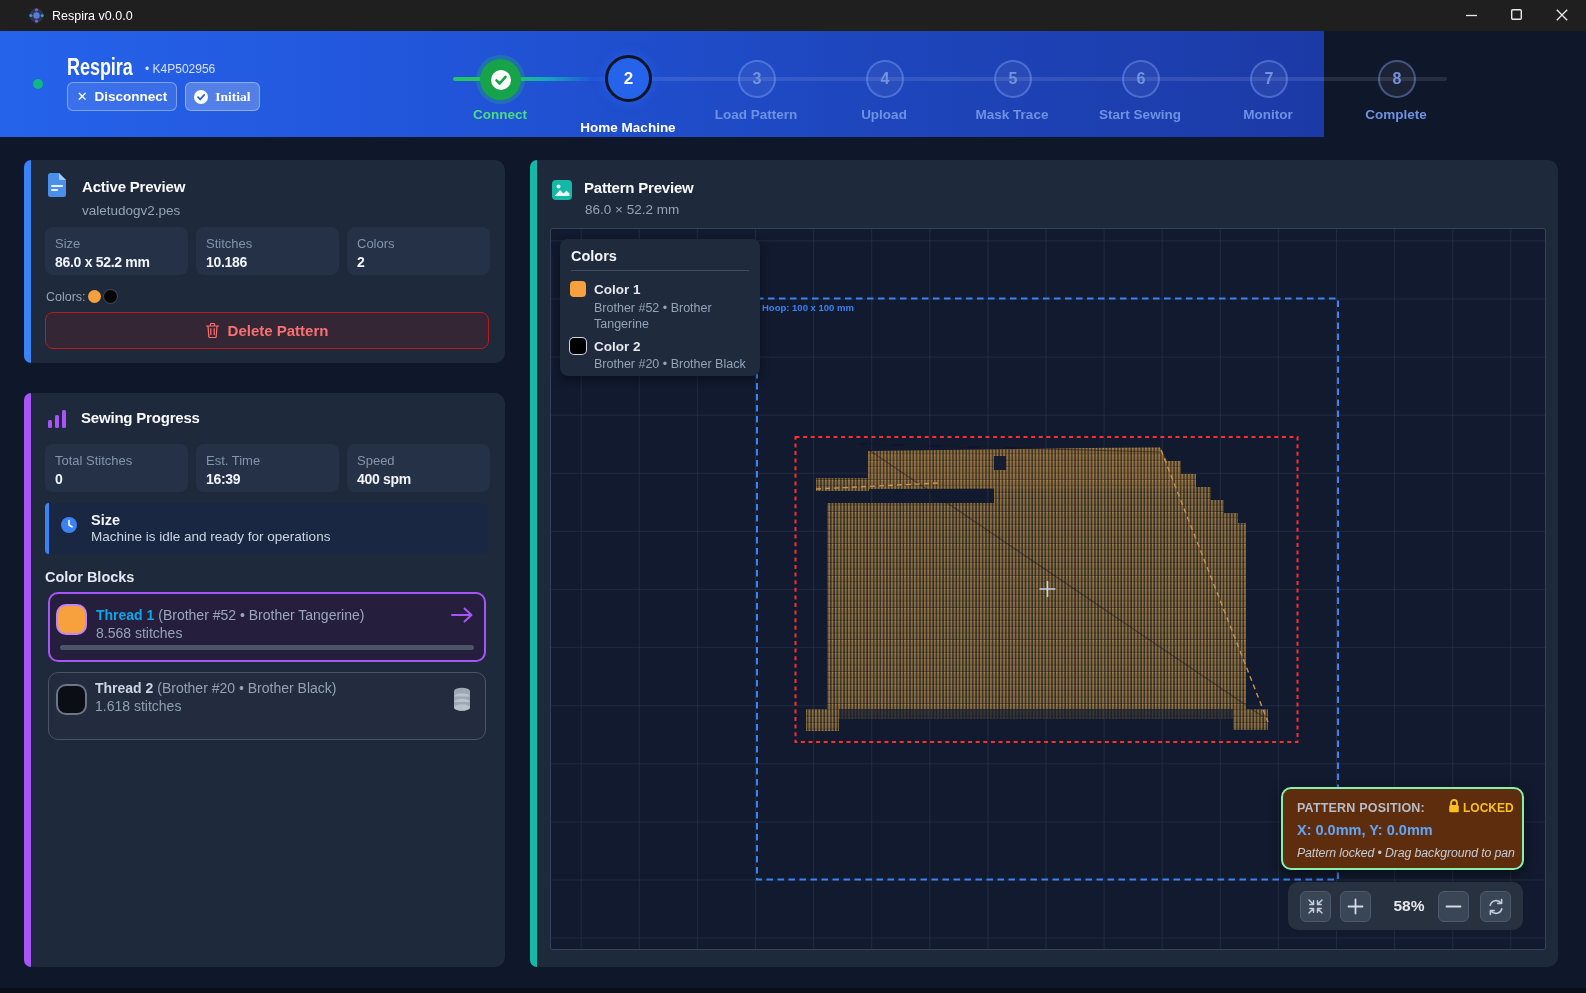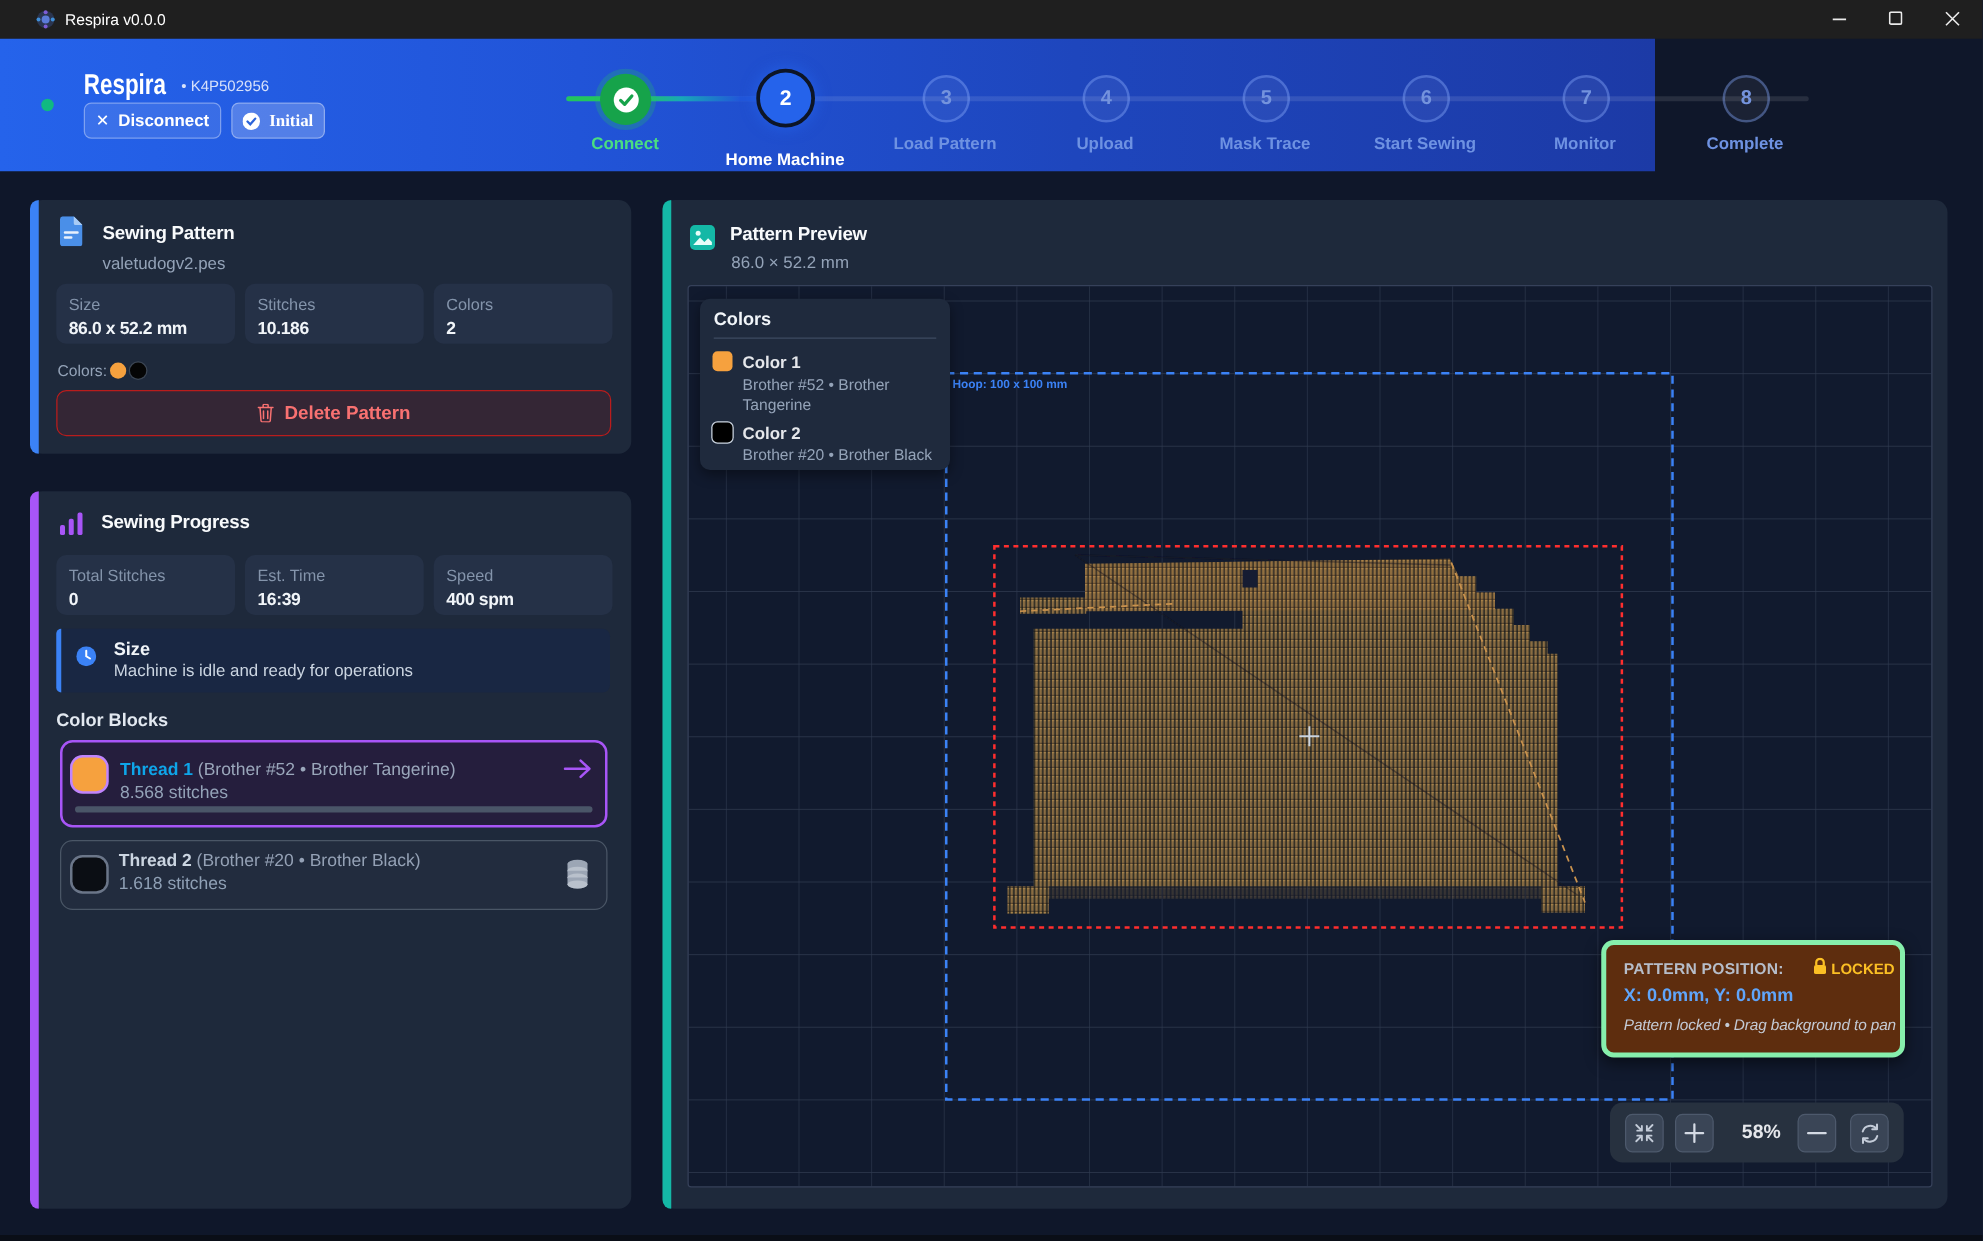--- a/index.html
+++ b/index.html
@@ -119,21 +119,21 @@
   <div class="slabel" style="left:1326px;color:#6e92e2;">Complete</div>
 </div>
 
 <div class="card" id="card1" style="left:24px;top:160px;width:481px;height:203px;">
   <div class="accent" style="left:0;top:0;height:203px;background:#3b82f6;"></div>
   <svg class="abs" style="left:24px;top:13px" width="18" height="24" viewBox="0 0 18 24">
     <path d="M2 0 H11 L18 7 V21.5 A2.5 2.5 0 0 1 15.5 24 H2.5 A2.5 2.5 0 0 1 0 21.5 V2.5 A2.5 2.5 0 0 1 2 0 Z" fill="#4a8fe8"></path>
     <path d="M11 0 L18 7 H12.5 A1.5 1.5 0 0 1 11 5.5 Z" fill="#a8cbf5"></path>
     <path d="M4 13 H14 M4 17 H9" stroke="#e8f1fd" stroke-width="2" stroke-linecap="round"></path>
   </svg>
-  <div class="ctitle" style="left:58px;top:18px;">Sewing Pattern</div>
+  <div class="ctitle" style="left:58px;top:18px;">Active Preview</div>
   <div class="csub" style="left:58px;top:43px;">valetudogv2.pes</div>
   <div class="statbox" style="left:21px;top:67px;">
       <div class="l">Size</div>
       <div class="v">86.0 x 52.2 mm</div>
     </div>
   <div class="statbox" style="left:172px;top:67px;">
       <div class="l">Stitches</div>
       <div class="v">10.186</div>
     </div>
   <div class="statbox" style="left:323px;top:67px;">
@@ -186,21 +186,21 @@
   <div class="abs" style="left:24px;top:199px;width:438px;height:70px;border:2px solid #a855f7;border-radius:10px;background:#251e3d;">
     <div class="abs" style="left:8px;top:12px;width:27px;height:27px;border-radius:8px;background:#f6a13e;box-shadow:0 0 0 2px #c084fc;"></div>
     <div class="abs" style="left:46px;top:13px;font-size:14px;color:#9aa7bb;"><b style="color:#0ea5e9;">Thread 1</b> (Brother #52 • Brother Tangerine)</div>
     <div class="abs" style="left:46px;top:31px;font-size:14px;color:#94a3b8;">8.568 stitches</div>
     <svg class="abs" style="left:400px;top:12px" width="24" height="18" viewBox="0 0 24 18">
         <path d="M2 9 H21 M14.5 2.5 L21.5 9 L14.5 15.5" stroke="#a855f7" stroke-width="2" fill="none" stroke-linecap="round" stroke-linejoin="round"></path>
       </svg>
     <div class="abs" style="left:10px;top:51px;width:414px;height:5px;border-radius:3px;background:#4a5568;"></div>
   </div>
 
-  <div class="abs" style="left:24px;top:279px;width:438px;height:56px;border:1.5px solid #4a5666;border-radius:10px;background:#222c3e;">
+  <div class="abs" style="left:24px;top:279px;width:438px;height:68px;border:1.5px solid #4a5666;border-radius:10px;background:#222c3e;">
     <div class="abs" style="left:9px;top:13px;width:27px;height:27px;border-radius:8px;background:#0b0e14;box-shadow:0 0 0 2px #6b7689;"></div>
     <div class="abs" style="left:46px;top:7px;font-size:14px;color:#94a1b5;"><b style="color:#cbd5e1;">Thread 2</b> (Brother #20 • Brother Black)</div>
     <div class="abs" style="left:46px;top:25px;font-size:14px;color:#8fa0b5;">1.618 stitches</div>
     <svg class="abs" style="left:403px;top:14px" width="20" height="26" viewBox="0 0 20 26">
       <ellipse cx="10" cy="4" rx="8" ry="3.2" fill="#9ca6b5"></ellipse>
       <path d="M2 4 V9.5 A8 3.2 0 0 0 18 9.5 V4" fill="#9ca6b5"></path>
         <ellipse cx="10" cy="9.5" rx="8" ry="3.2" fill="#b9c1cc"></ellipse>
       <path d="M2 9.5 V15 A8 3.2 0 0 0 18 15 V9.5" fill="#9ca6b5"></path>
         <ellipse cx="10" cy="15" rx="8" ry="3.2" fill="#b9c1cc"></ellipse>
       <path d="M2 15 V20.5 A8 3.2 0 0 0 18 20.5 V15" fill="#9ca6b5"></path>
@@ -265,21 +265,21 @@
     <div class="abs" style="left:11px;top:9px;font-size:14.5px;font-weight:bold;color:#f1f5f9;">Colors</div>
     <div class="abs" style="left:11px;top:31px;width:178px;height:1px;background:#3e4b61;"></div>
     <div class="abs" style="left:10px;top:42px;width:16px;height:16px;border-radius:4px;background:#f6a13e;"></div>
     <div class="abs" style="left:34px;top:43px;font-size:13.5px;font-weight:bold;color:#e5e7eb;">Color 1</div>
     <div class="abs" style="left:34px;top:61px;font-size:12.5px;color:#94a3b8;line-height:16px;">Brother #52 • Brother<br>Tangerine</div>
     <div class="abs" style="left:10px;top:99px;width:16px;height:16px;border-radius:4px;background:#000;box-shadow:0 0 0 1px #cbd5e1;"></div>
     <div class="abs" style="left:34px;top:100px;font-size:13.5px;font-weight:bold;color:#e5e7eb;">Color 2</div>
     <div class="abs" style="left:34px;top:118px;font-size:12.5px;color:#94a3b8;">Brother #20 • Brother Black</div>
   </div>
 
-  <div class="abs" style="left:751px;top:592px;width:243px;height:94px;background:#5e2d0e;border:4px solid #86efac;border-radius:10px;box-shadow:0 4px 12px rgba(0,0,0,0.5);">
+  <div class="abs" style="left:751px;top:627px;width:243px;height:83px;background:#5e2d0e;border:2px solid #86efac;border-radius:10px;box-shadow:0 4px 12px rgba(0,0,0,0.5);">
     <div class="abs" style="left:14px;top:12px;font-size:12.5px;font-weight:bold;letter-spacing:0.2px;color:#b6bdc9;white-space:nowrap;">PATTERN POSITION:</div>
     <svg class="abs" style="left:165px;top:10px" width="12" height="14" viewBox="0 0 12 14">
         <path d="M3 6 V4 A3 3 0 0 1 9 4 V6" stroke="#fbbf24" stroke-width="1.8" fill="none"></path>
         <rect x="1.2" y="6" width="9.6" height="7.2" rx="1.5" fill="#fbbf24"></rect>
       </svg>
     <div class="abs" style="left:180px;top:12px;font-size:12px;font-weight:bold;color:#fbbf24;">LOCKED</div>
     <div class="abs" style="left:14px;top:33px;font-size:14.5px;font-weight:bold;color:#60a5fa;">X: 0.0mm, Y: 0.0mm</div>
     <div class="abs" style="left:14px;top:57px;font-size:12.3px;font-style:italic;color:#c4cad4;white-space:nowrap;letter-spacing:-0.1px;">Pattern locked • Drag background to pan</div>
   </div>
 

